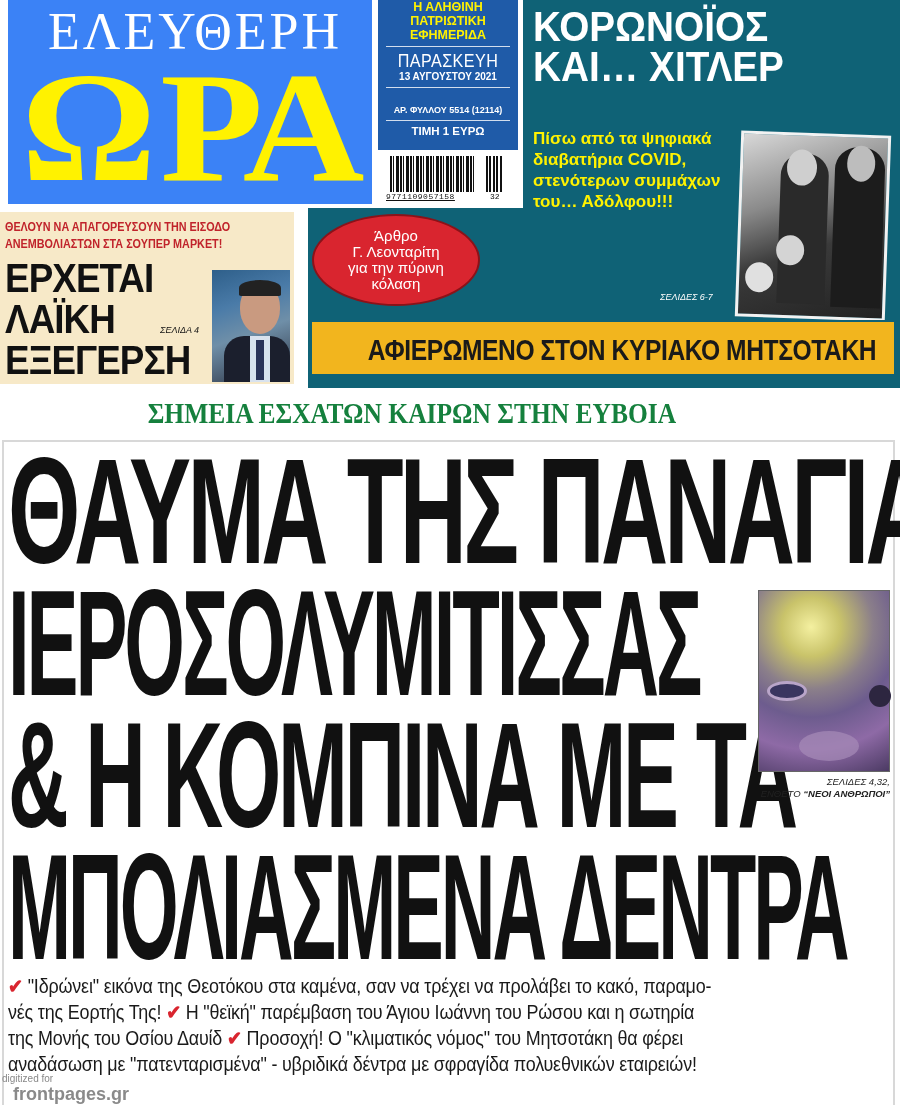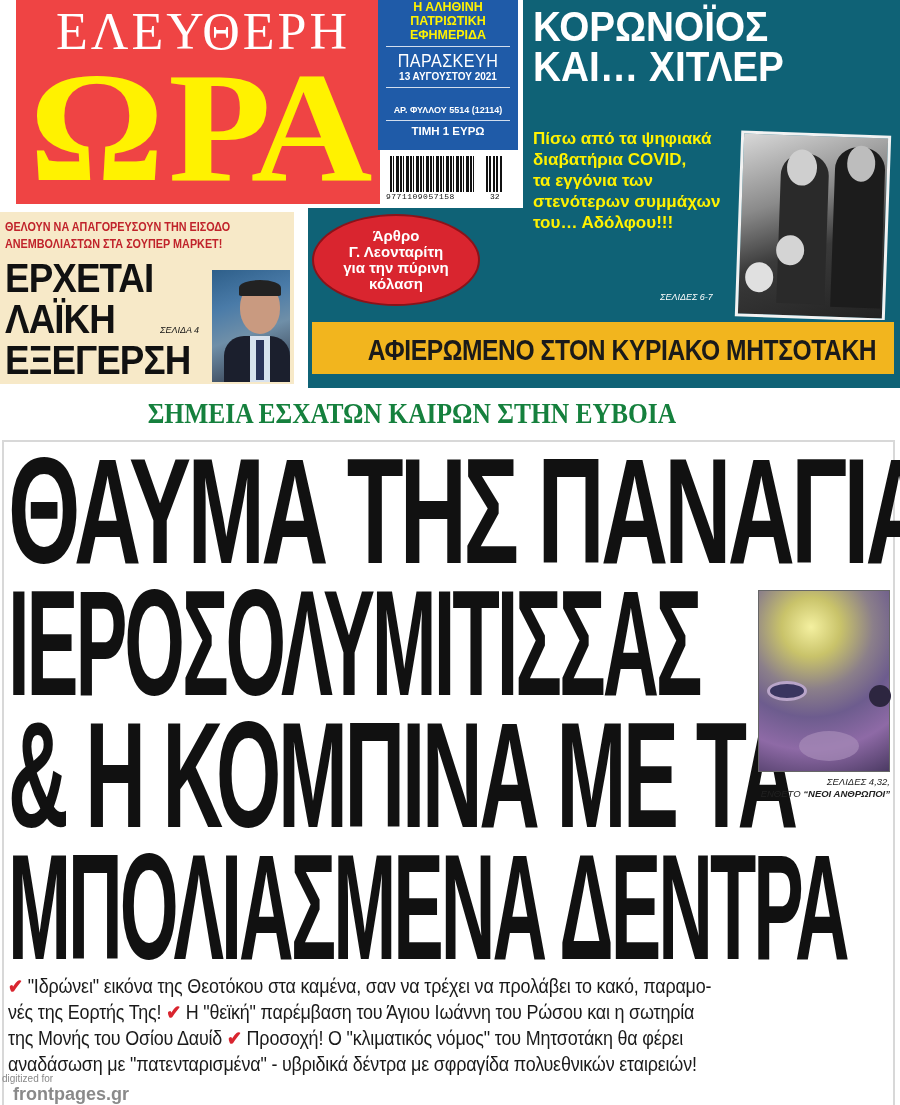--- a/index.html
+++ b/index.html
@@ -1,59 +1,59 @@
 <!DOCTYPE html>
 <html><head>
 <meta charset="utf-8">
 <style>
   * { box-sizing: border-box; margin: 0; padding: 0; }
   html, body { width: 900px; height: 1105px; background: #ffffff; overflow: hidden; }
   body { position: relative; font-family: "Liberation Sans", sans-serif; color: #111; }
 
   
-  .masthead { position: absolute; left: 16px; top: 0; width: 364px; height: 204px; background: #ef4444; }
+  .masthead { position: absolute; left: 8px; top: 0; width: 364px; height: 204px; background: #3b82f6; }
   .masthead .sup { position: absolute; left: 0; top: 6px; width: 374px; text-align: center;
     font-family: "Liberation Serif", serif; color: #fff; font-size: 52px; letter-spacing: 3px; line-height: 52px; }
   .masthead .main { position: absolute; left: 0; top: 58px; width: 374px; text-align: center;
     font-family: "Liberation Serif", serif; font-weight: bold; color: #fff200; font-size: 156px; line-height: 140px; letter-spacing: 4px;
     transform: scaleX(1.08); }
 
   
   .infobox { position: absolute; left: 378px; top: 0; width: 140px; height: 150px; background: #1f5ba8; }
   .infobox .tag { color: #fff200; font-weight: bold; text-align: center; font-size: 12.5px; line-height: 14px; padding-top: 0; }
   .infobox .rule { height: 1px; background: #ffffff; margin: 4px 8px; opacity: .8; }
   .infobox .day { color: #fff; text-align: center; font-size: 19px; line-height: 20px; letter-spacing: 0.5px; transform: scaleX(0.85); }
   .infobox .date { color: #fff; text-align: center; font-size: 10px; font-weight: bold; line-height: 12px; }
   .infobox .issue { color: #fff; text-align: center; font-size: 9px; font-weight: bold; line-height: 11px; margin-top: 17px; }
   .infobox .price { color: #fff; text-align: center; font-size: 11.5px; font-weight: bold; line-height: 13px; }
   .barcode { position: absolute; left: 382px; top: 152px; width: 132px; height: 52px; background: #fff; }
   .barcode .bars { position: absolute; left: 8px; top: 4px; width: 84px; height: 36px;
     background: repeating-linear-gradient(90deg, #111 0 2px, #fff 2px 3px, #111 3px 4px, #fff 4px 6px, #111 6px 9px, #fff 9px 10px); }
   .barcode .bars2 { position: absolute; left: 104px; top: 4px; width: 16px; height: 36px;
     background: repeating-linear-gradient(90deg, #111 0 2px, #fff 2px 3px, #111 3px 5px, #fff 5px 7px); }
-  .barcode .num { position: absolute; left: 4px; top: 40px; font-size: 8px; font-family: "Liberation Mono", monospace; letter-spacing: 0.5px; }
+  .barcode .num { position: absolute; left: 4px; top: 40px; font-size: 8px; font-family: "Liberation Mono", monospace; letter-spacing: 0.5px; text-decoration: underline; }
   .barcode .num2 { position: absolute; left: 108px; top: 40px; font-size: 8px; font-family: "Liberation Mono", monospace; }
 
   
   .feature { position: absolute; left: 523px; top: 0; width: 377px; height: 208px; background: #0f6276; }
   .feature .title { position: absolute; left: 10px; top: 6px; color: #fff; font-weight: bold; font-size: 43px; line-height: 40px; transform: scaleX(0.9); transform-origin: left top; width: 400px; }
   .feature-lower { position: absolute; left: 308px; top: 208px; width: 592px; height: 180px; background: #0f6276; }
   .feature-body { position: absolute; left: 533px; top: 128px; width: 210px; color: #fff200; font-weight: bold; font-size: 17px; line-height: 21px; z-index: 3; }
   .pages-note { position: absolute; left: 660px; top: 292px; color: #fff; font-style: italic; font-size: 9px; z-index: 3; }
   .photo-hitler { position: absolute; left: 738px; top: 133px; width: 150px; height: 186px; background: linear-gradient(160deg, #d8d8d8 0%, #8a8a8a 35%, #3a3a3a 60%, #222 100%);
     transform: rotate(2deg); border: 3px solid #f2f2f2; z-index: 2; }
   .photo-hitler .fig1 { position: absolute; left: 38px; top: 18px; width: 48px; height: 150px; background: #2a2a2a; border-radius: 22px 22px 0 0; }
   .photo-hitler .fig2 { position: absolute; left: 92px; top: 10px; width: 50px; height: 160px; background: #1c1c1c; border-radius: 22px 22px 0 0; }
   .photo-hitler .head1 { position: absolute; left: 44px; top: 14px; width: 30px; height: 36px; background: #cfcfcf; border-radius: 50%; }
   .photo-hitler .head2 { position: absolute; left: 104px; top: 8px; width: 28px; height: 36px; background: #bdbdbd; border-radius: 50%; }
   .photo-hitler .kid1 { position: absolute; left: 36px; top: 100px; width: 28px; height: 30px; background: #d4d4d4; border-radius: 50%; }
   .photo-hitler .kid2 { position: absolute; left: 6px; top: 128px; width: 28px; height: 30px; background: #e0e0e0; border-radius: 50%; }
 
   .red-oval { position: absolute; left: 312px; top: 214px; width: 168px; height: 92px; background: #d9252f; border-radius: 50%; border: 2px solid #8b1219; z-index: 4;
-    color: #fff; text-align: center; font-weight: bold; font-size: 15px; line-height: 16px; padding-top: 12px; }
+    color: #fff; text-align: center; font-weight: normal; font-size: 15px; line-height: 16px; padding-top: 12px; }
 
   .dedication { position: absolute; left: 310px; top: 320px; width: 586px; height: 56px; background: #f2b51e; border: 2px solid #0f6276; z-index: 4;
     color: #1a1a1a; font-weight: bold; font-size: 30px; line-height: 56px; text-align: center; letter-spacing: -0.5px; }
   .dedication span { display: inline-block; transform: scaleX(0.82); white-space: nowrap; }
 
   
   .tease { position: absolute; left: 0; top: 212px; width: 294px; height: 172px; background: #f7e9c8; }
   .tease .kicker { position: absolute; left: 5px; top: 6px; width: 300px; color: #c0232b; font-weight: bold; font-size: 13.5px; line-height: 17px; transform: scaleX(0.8); transform-origin: left top; }
   .tease .head { position: absolute; left: 5px; top: 46px; color: #111; font-weight: bold; font-size: 40px; line-height: 41px; transform: scaleX(0.92); transform-origin: left top; letter-spacing: -1px; }
   .tease .page { position: absolute; left: 160px; top: 113px; color: #111; font-style: italic; font-size: 9px; }
@@ -120,21 +120,20 @@
 <div class="feature">
   <div class="title">
     <div>ΚΟΡΩΝΟΪΟΣ</div>
     <div>ΚΑΙ… ΧΙΤΛΕΡ</div>
   </div>
 </div>
 <div class="feature-lower"></div>
 <div class="feature-body">
   <div>Πίσω από τα ψηφιακά</div>
   <div>διαβατήρια COVID,</div>
-  <div>τα εγγόνια των</div>
   <div>στενότερων συμμάχων</div>
   <div>του… Αδόλφου!!!</div>
 </div>
 <div class="pages-note">ΣΕΛΙΔΕΣ 6-7</div>
 <div class="photo-hitler">
   <div class="fig1"></div>
   <div class="fig2"></div>
   <div class="head1"></div>
   <div class="head2"></div>
   <div class="kid1"></div>

